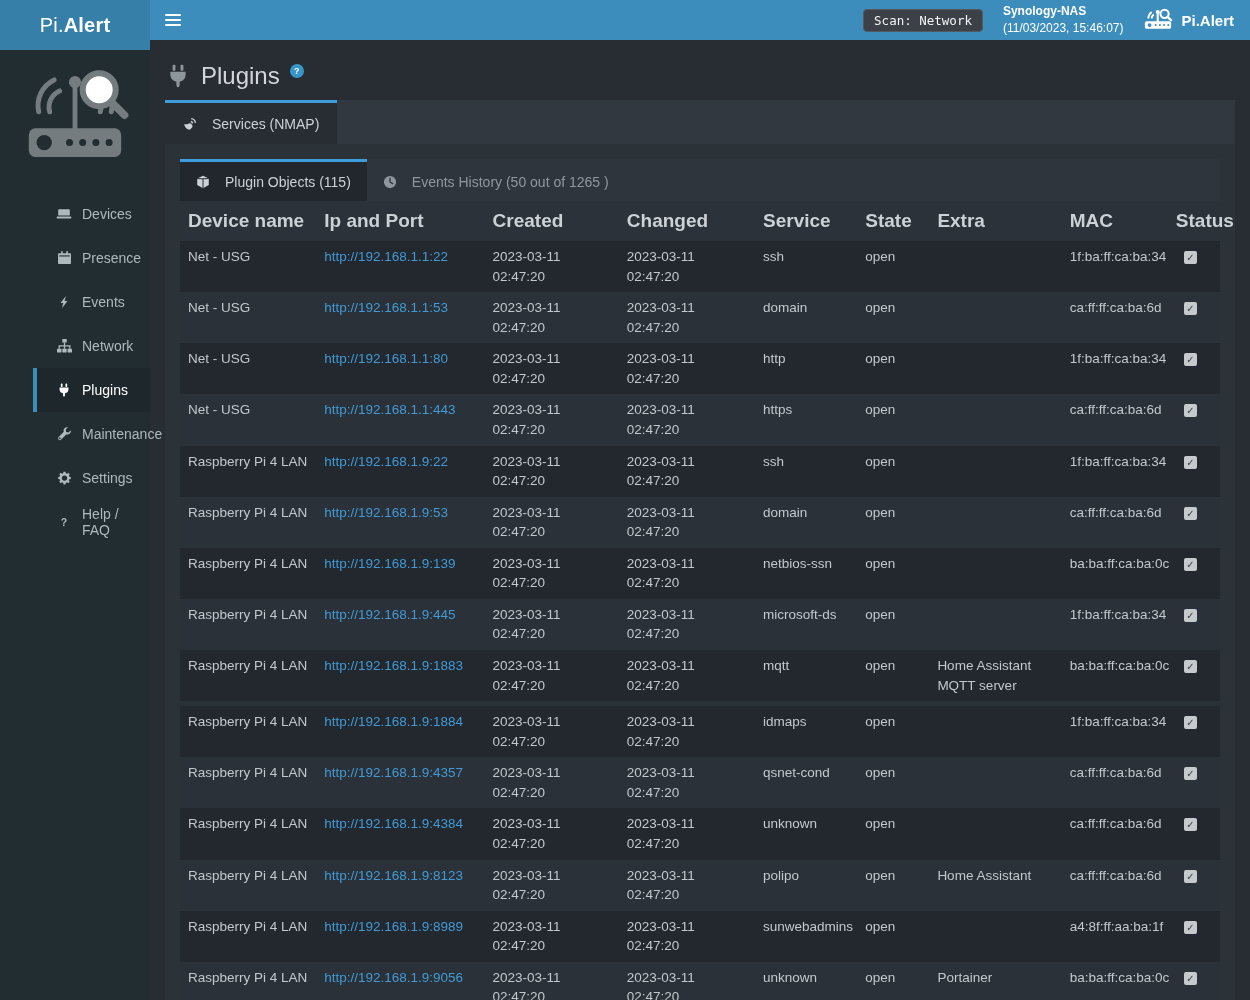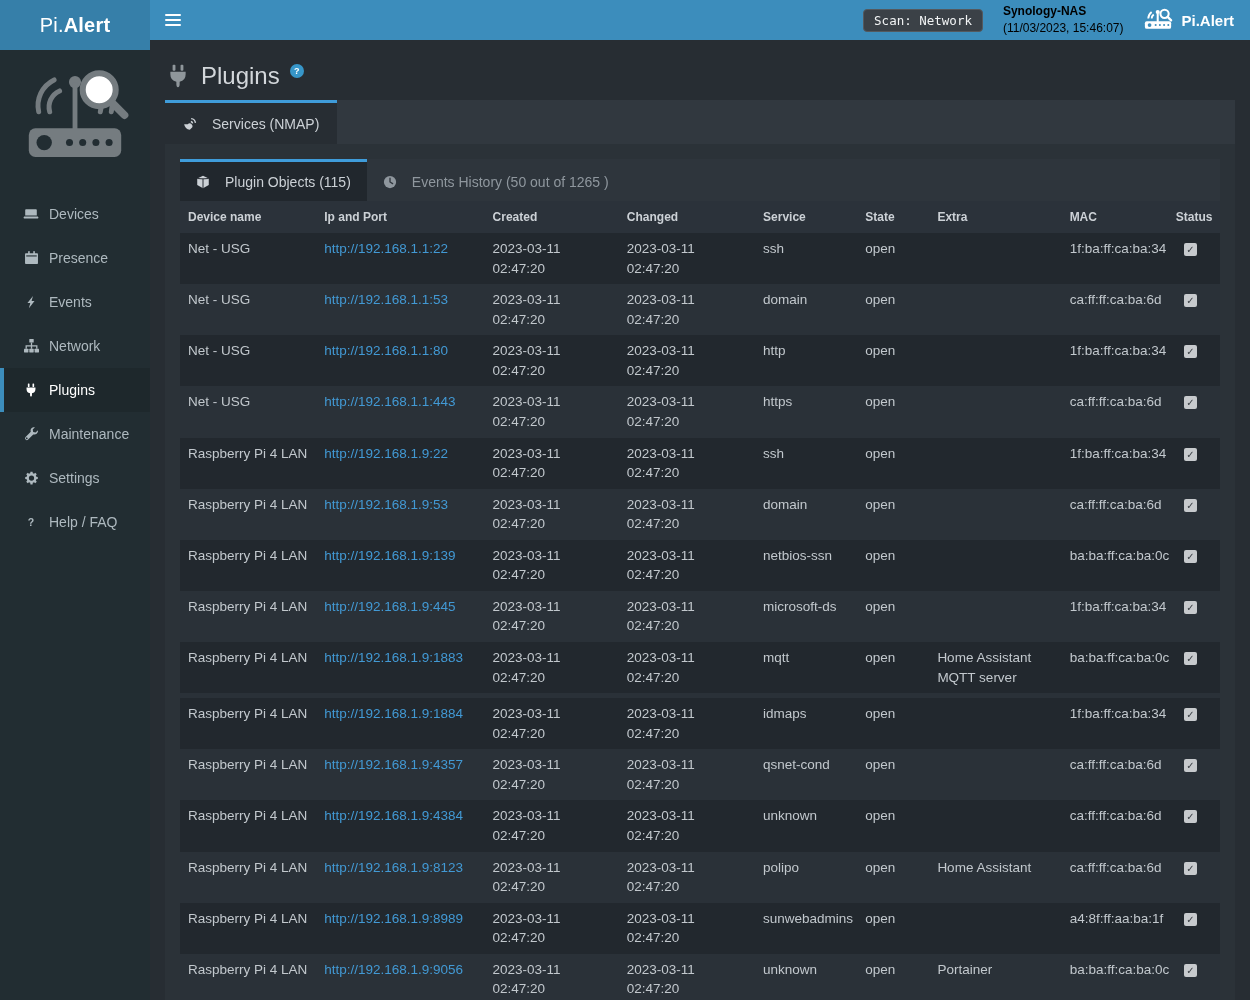--- a/index.html
+++ b/index.html
@@ -18,27 +18,27 @@
   .navbar-logo b { font-weight:700; }
   .navbar-main { flex:1; background:#3c8dbc; display:flex; align-items:center; }
   .hamburger { width:46px; height:50px; display:flex; flex-direction:column; justify-content:center; align-items:center; gap:3px; cursor:pointer; }
   .hamburger span { display:block; width:16px; height:2px; background:#fff; border-radius:1px; }
   .nav-right { margin-left:auto; display:flex; align-items:center; gap:20px; padding-right:16px; }
   .scan-badge {
     font-family:"DejaVu Sans Mono","Liberation Mono",monospace;
     background:#3b4147; border:1px solid #54595e; color:#f2f4f5;
     padding:3px 10px; border-radius:4px; font-size:12.5px; white-space:nowrap;
   }
-  .nas-info { color:#000000; font-size:12px; line-height:1.4; text-align:left; }
+  .nas-info { color:#ffffff; font-size:12px; line-height:1.4; text-align:left; }
   .nas-info .nas-name { font-weight:700; }
   .brand-right { display:flex; align-items:center; gap:8px; color:#fff; font-size:15px; font-weight:700; cursor:pointer; }
   
   .sidebar { position:fixed; top:50px; left:0; bottom:0; width:150px; background:#222d32; z-index:9; }
   .sidebar-logo { padding:14px 0 10px; display:flex; justify-content:center; }
-  .sidebar-menu { margin-top:18px; }
+  .sidebar-menu { margin-top:18px;padding-left:33px; }
   .sidebar-item {
     display:flex; align-items:center; height:44px; padding-left:18px; gap:9px;
     color:#aeb9bf; cursor:pointer; border-left:4px solid transparent; font-size:14px;
   }
   .sidebar-item .s-icon { width:18px; height:16px; display:inline-flex; justify-content:center; align-items:center; flex:none; }
   .sidebar-item.active { background:#1e282c; border-left-color:#3c8dbc; color:#ffffff; }
   
   .content { margin-left:150px; margin-top:50px; height:950px; }
   .content-header { padding:12px 16px 10px; display:flex; align-items:flex-start; gap:10px; }
   .page-title { font-size:24px; color:#d3d7db; font-weight:400; display:flex; align-items:center; gap:11px; }
@@ -57,21 +57,21 @@
   .tab.active { border-top-color:#3f9cda; color:#ccd1d6; }
   .tab-strip.outer .tab.active { background:#272d33; }
   .outer-content { background:#2b3238; padding:15px 15px 0; }
   .tab-strip.inner { background:#2e353c; }
   .tab-strip.inner .tab { padding:12px 16px 11px; }
   .tab-strip.inner .tab.active { background:#21272d; }
   
   table { border-collapse:collapse; width:100%; table-layout:fixed; }
   thead th {
     background:#2b323a; color:#ccd1d6; font-weight:700; text-align:left;
-    padding:9px 8px; font-size:12px;
+    padding:9px 8px; font-size:19px;
   }
   tbody td { padding:6px 8px; font-size:13.5px; color:#c2c8cd; vertical-align:top; line-height:1.45; }
   tr.odd  { background:#22282e; }
   tr.even { background:#2a3138; }
   tr.spacer td { padding:0; height:5px; }
   td a { color:#4299d4; text-decoration:none; }
   .cb {
     display:inline-block; width:13px; height:13px; background:#c7cacd; border-radius:2px;
     color:#3a3f44; font-size:10px; line-height:13px; text-align:center; cursor:pointer;
     margin-left:8px; font-weight:700;

